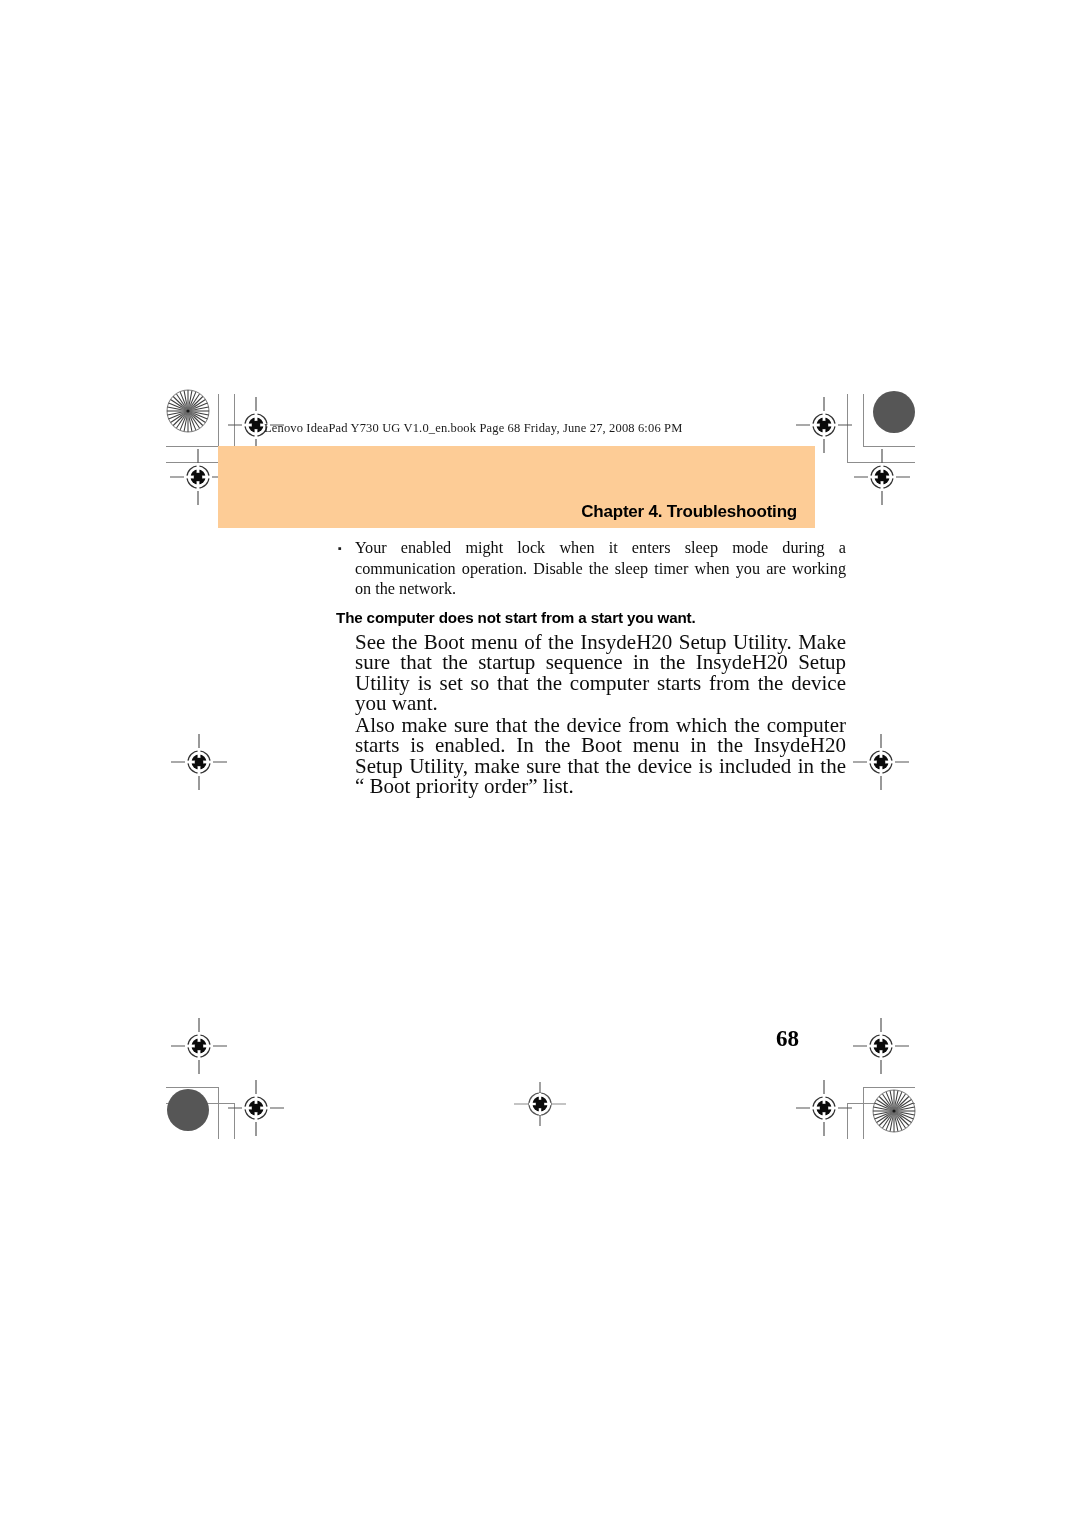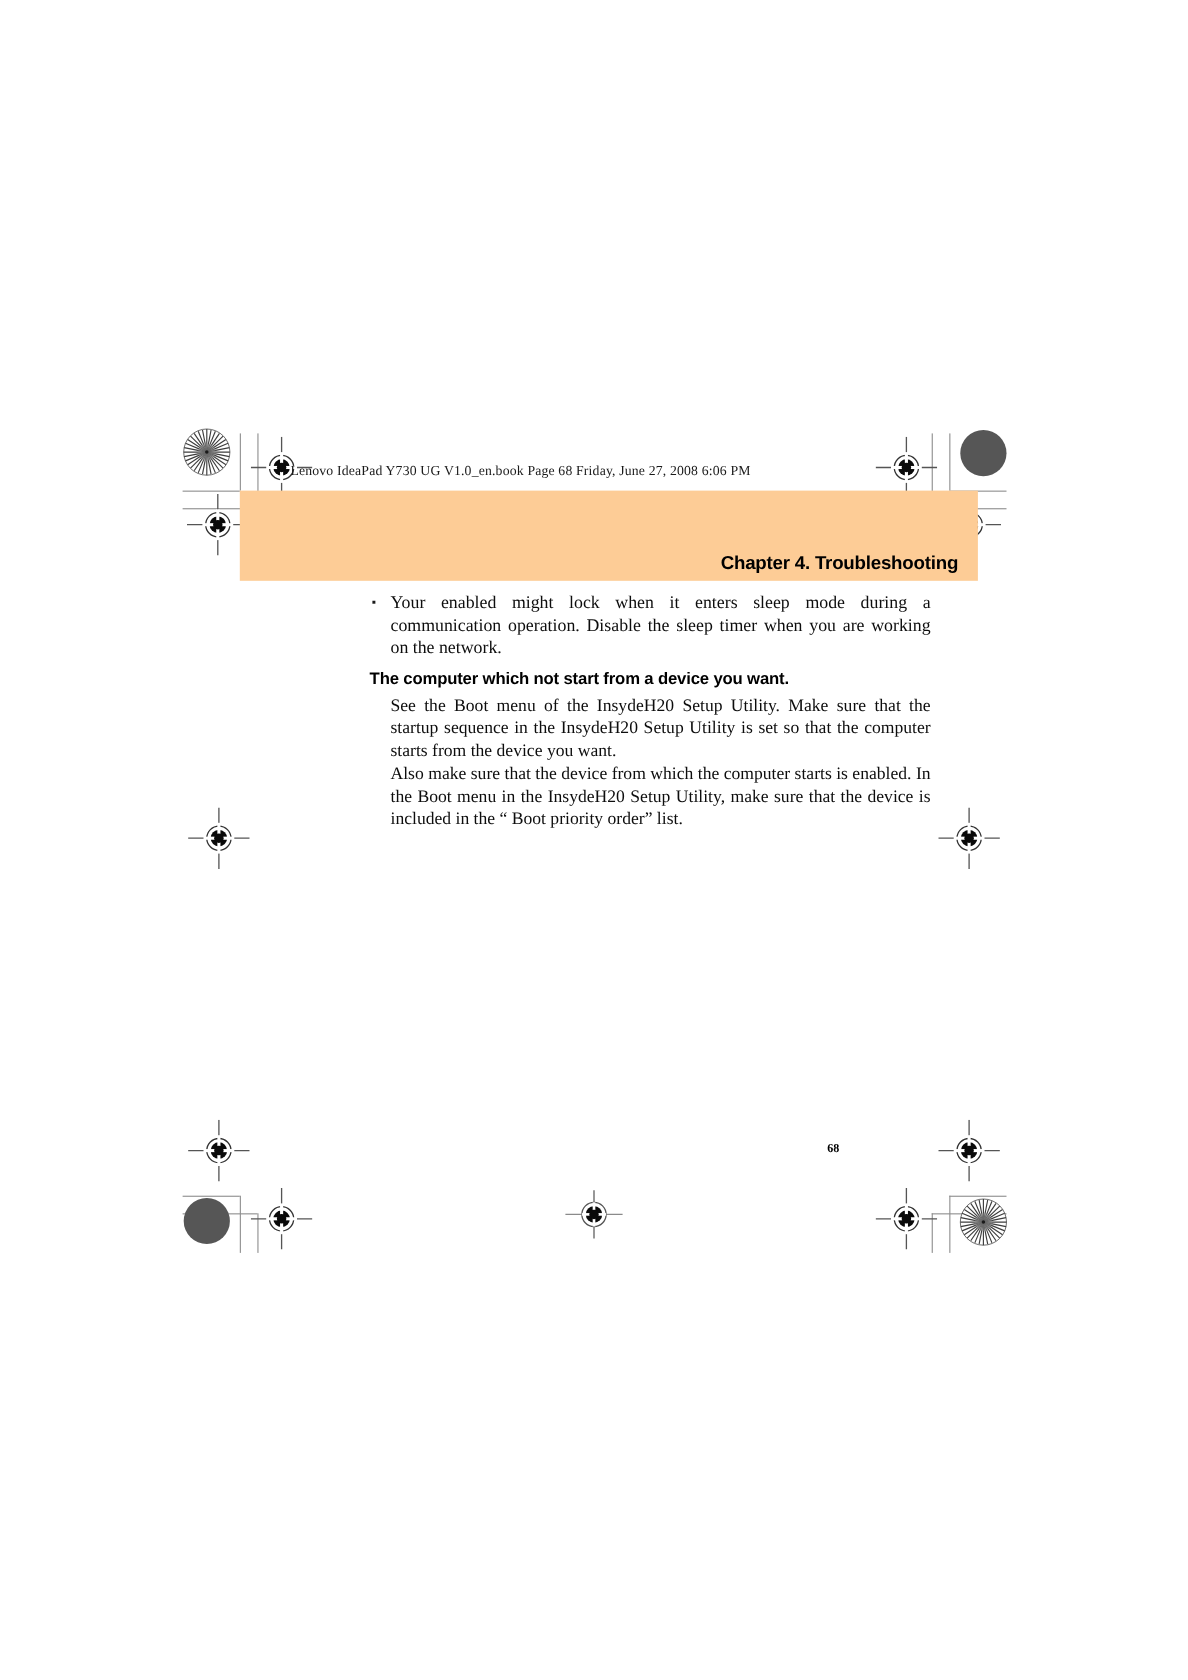--- a/index.html
+++ b/index.html
@@ -70,21 +70,21 @@
     color: #1a1a1a;
     letter-spacing: 0.15px;
     white-space: nowrap;
   }
 
   
   .chapter-banner {
     position: absolute;
     left: 218px;
     top: 446px;
-    width: 671px;
+    width: 597px;
     height: 82px;
     background: #fdcc96;
   }
   .chapter-title {
     position: absolute;
     right: 18px;
     bottom: 6px;
     font-family: "Liberation Sans", sans-serif;
     font-weight: bold;
     font-size: 17px;
@@ -124,39 +124,38 @@
     font-size: 15.2px;
     line-height: 19px;
     color: #000000;
     margin-top: 8px;
     margin-bottom: 5px;
     letter-spacing: -0.15px;
   }
 
   .body-para {
     padding-left: 19px;
-    font-size: 16px;
+    font-size: 21px;
     line-height: 20.5px;
     text-align: justify;
     color: #0d0d0d;
     margin-bottom: 1px;
   }
 
   
   .folio {
     position: absolute;
-    left: 752px;
+    left: 776px;
     top: 1026px;
     width: 90px;
     text-align: left;
     font-family: "Liberation Serif", serif;
     font-weight: bold;
-    font-size: 11px;
+    font-size: 23px;
     color: #000000;
-    margin-top: 12px;
   }
 </style>
 </head>
 <body>
 
 <div class="page">
 
   <div class="guide h" style="left:166px; top:446px; width:52px;"></div>
   <div class="guide v" style="left:218px; top:394px; height:52px;"></div>
   <div class="guide h" style="left:166px; top:462px; width:68px;"></div>
@@ -402,21 +401,21 @@
     <div class="chapter-title">Chapter 4. Troubleshooting</div>
   </div>
 
   <div class="content">
 
     <div class="bullet-item">
       <span class="bullet-mark">▪</span>
       <span>Your enabled might lock when it enters sleep mode during a communication operation. Disable the sleep timer when you are working on the network.</span>
     </div>
 
-    <div class="sub-heading">The computer which not start from a device you want.</div>
+    <div class="sub-heading">The computer does not start from a start you want.</div>
 
     <div class="body-para">See the Boot menu of the InsydeH20 Setup Utility. Make sure that the startup sequence in the InsydeH20 Setup Utility is set so that the computer starts from the device you want.</div>
 
     <div class="body-para">Also make sure that the device from which the computer starts is enabled. In the Boot menu in the InsydeH20 Setup Utility, make sure that the device is included in the “ Boot priority order” list.</div>
 
   </div>
 
   <div class="folio">68</div>
 
 </div>

